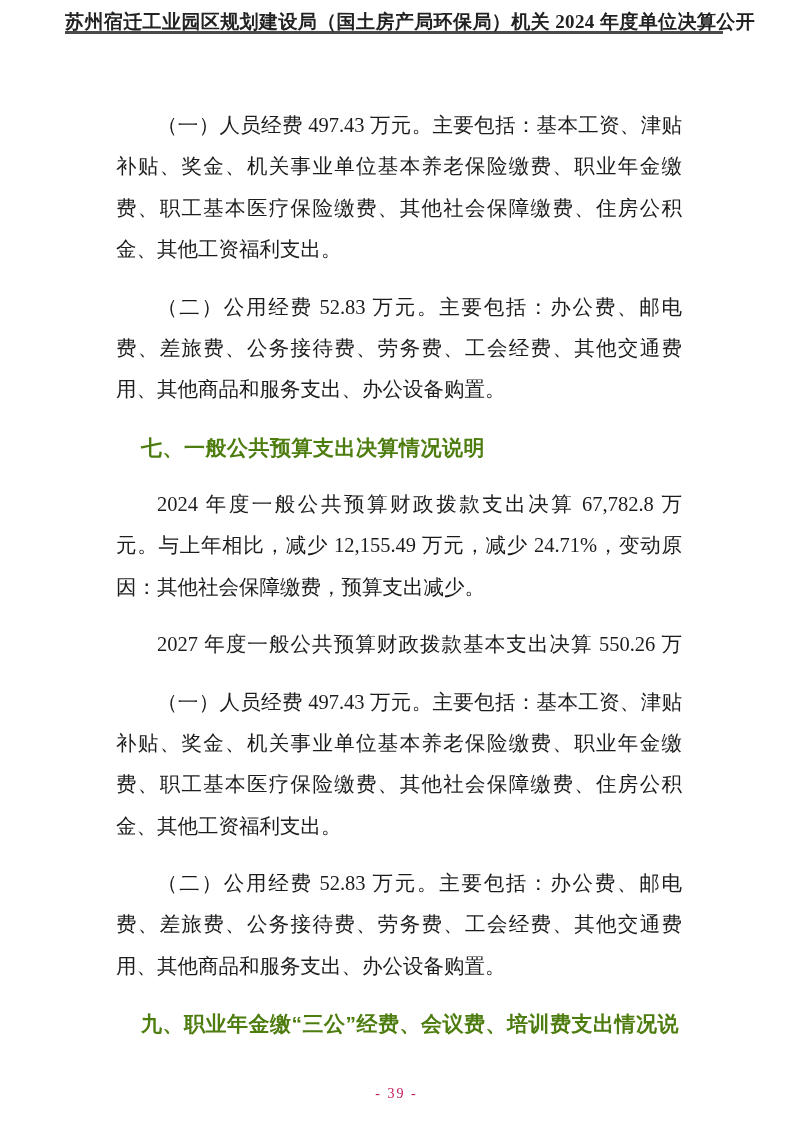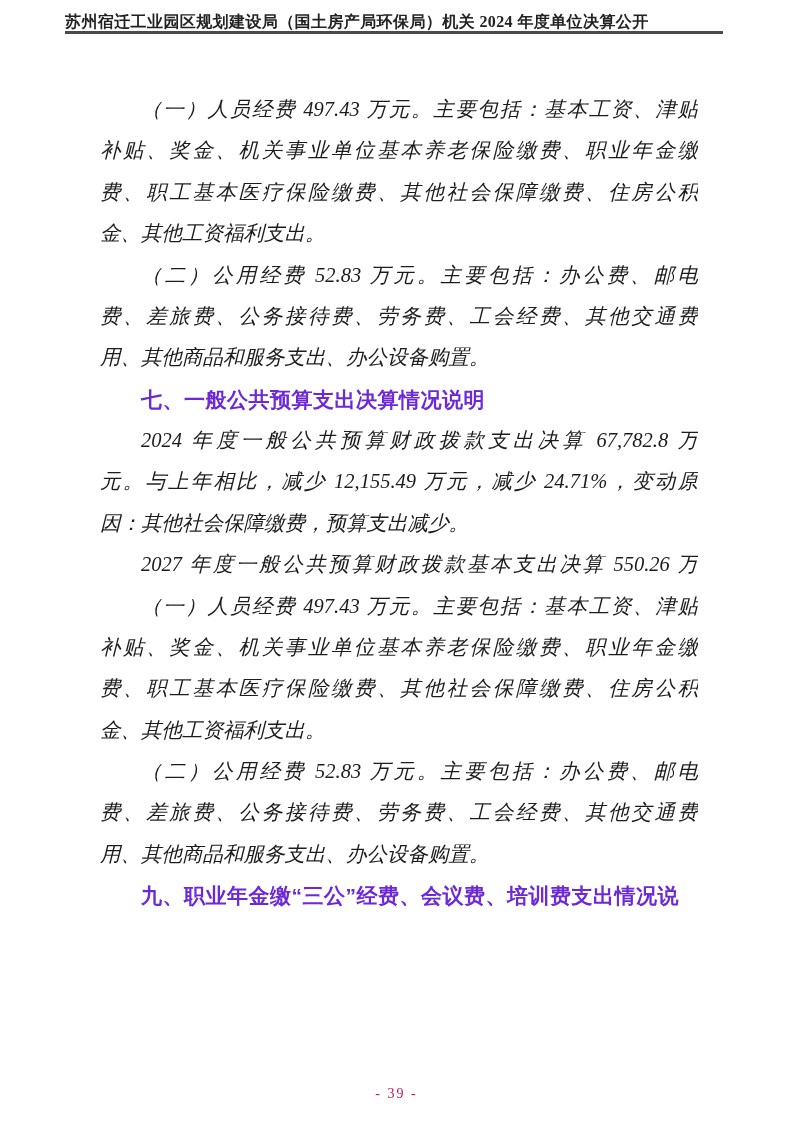--- a/index.html
+++ b/index.html
@@ -16,21 +16,21 @@
     color: #1c1c1c;
   }
   .running-header {
     position: absolute;
     left: 65px;
     top: 14px;
     width: 658px;
   }
   .header-title {
     font-family: "Liberation Serif", "DejaVu Serif", serif;
-    font-size: 16px;
+    font-size: 19px;
     font-weight: 600;
     letter-spacing: 0.4px;
     color: #222222;
     white-space: nowrap;
     line-height: 15px;
   }
   .header-rule {
     margin-top: 2px;
     height: 3px;
     background: #4a4a4a;
@@ -39,23 +39,22 @@
     position: absolute;
     left: 100px;
     top: 89px;
     width: 598px;
     font-family: "Liberation Serif", "DejaVu Serif", serif;
     font-size: 20.5px;
     line-height: 41.38px;
     color: #1c1c1c;
   }
   .para {
-    margin: 0;
+    margin: 16px;
     padding: 0;
-    font-style: italic;
   }
   .ln {
     display: block;
     height: 41.38px;
     overflow: hidden;
     text-align: justify;
     text-align-last: justify;
     text-justify: inter-character;
   }
   .ln.first {
@@ -67,21 +66,21 @@
   .heading {
     margin: 0;
     padding: 0;
     height: 41.38px;
     overflow: hidden;
     font-family: "Liberation Sans", "DejaVu Sans", sans-serif;
     font-size: 21px;
     font-weight: 700;
     line-height: 41.38px;
     text-indent: 41px;
-    color: #6d28d9;
+    color: #4d7c0f;
     letter-spacing: 0.5px;
     white-space: nowrap;
   }
   .page-footer {
     position: absolute;
     left: 0;
     top: 1084px;
     width: 100%;
     text-align: center;
   }

